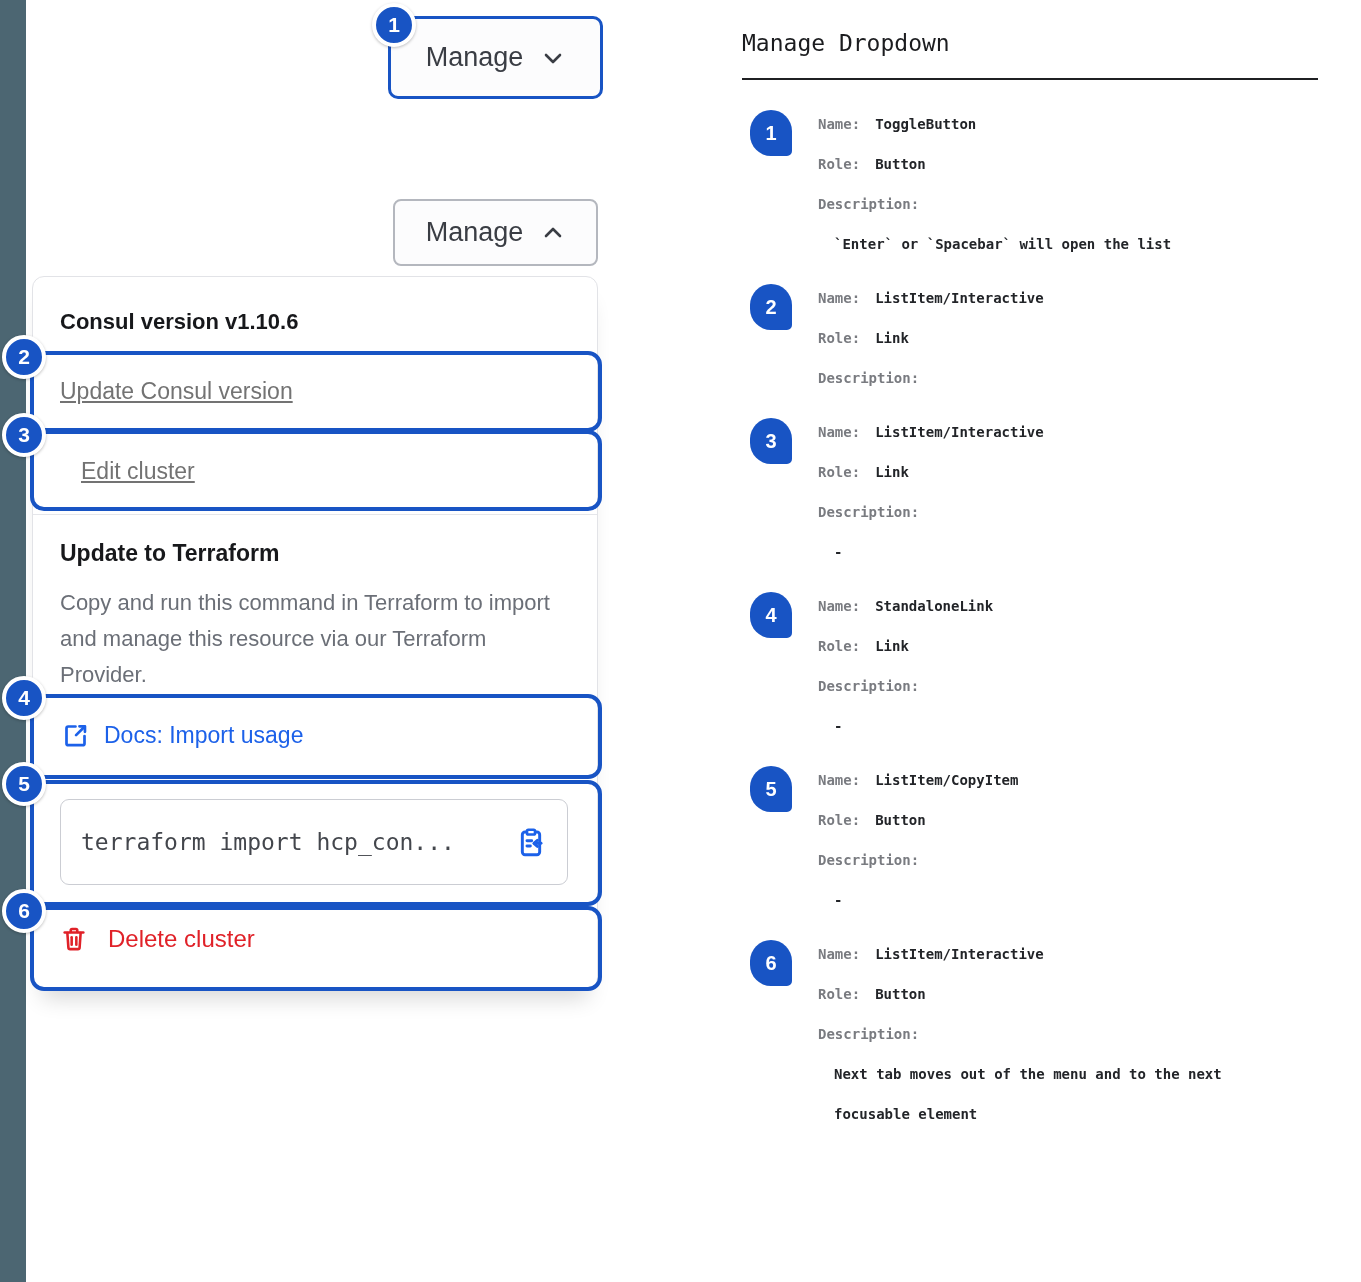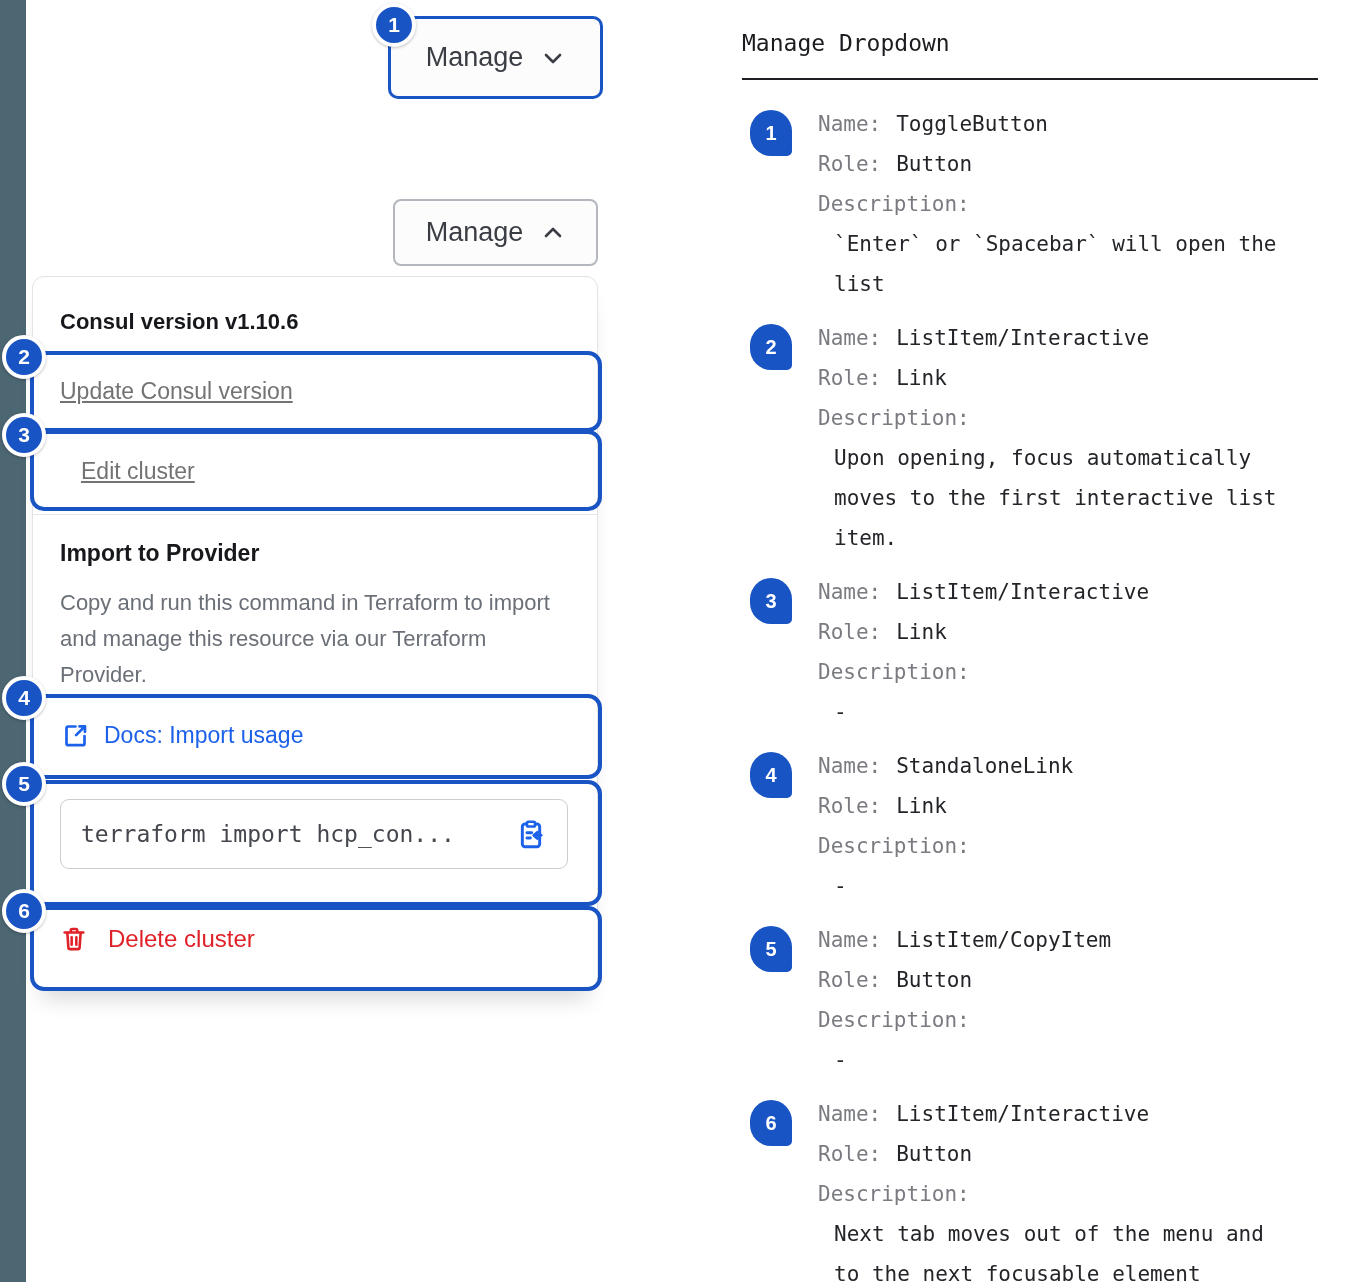--- a/index.html
+++ b/index.html
@@ -49,39 +49,39 @@
   .abs{position:absolute;}
   .hdr-version{left:60px;top:309px;font-size:22px;font-weight:bold;color:#17181b;}
   .menu-item{font-size:23px;color:#737373;cursor:pointer;text-decoration:underline;}
   .mi-update{left:60px;top:378px;}
   .mi-edit{left:60px;top:458px;margin-left:21px;}
   .divider{left:33px;top:514px;width:564px;height:1px;background:#e5e6ea;}
   .import-title{left:60px;top:540px;font-size:23px;font-weight:bold;color:#17181b;}
   .import-desc{left:60px;top:585px;width:505px;font-size:22px;line-height:36px;color:var(--txt-gray);}
   .docs-row{left:62px;top:722px;display:flex;align-items:center;gap:15px;color:var(--link);
             font-size:23px;font-weight:500;cursor:pointer;}
-  .code-box{left:60px;top:799px;width:508px;height:70px;border:1px solid #cbcdd3;border-radius:9px;
+  .code-box{left:60px;top:799px;width:508px;height:86px;border:1px solid #cbcdd3;border-radius:9px;
             display:flex;align-items:center;padding:0 18px 0 20px;background:#fff;}
   .code-text{font-family:"DejaVu Sans Mono","Liberation Mono",monospace;font-size:23px;color:#43464c;flex:1;}
   .copy-btn{width:36px;height:36px;color:var(--link);cursor:pointer;display:flex;align-items:center;justify-content:center;}
   .delete-row{left:60px;top:925px;display:flex;align-items:center;gap:20px;color:var(--danger);
               font-size:24px;cursor:pointer;}
 
   
   .right{position:absolute;left:742px;top:30px;width:600px;
          font-family:"DejaVu Sans Mono","Liberation Mono",monospace;color:var(--txt-dark);}
   .right-title{font-size:23px;color:#1b1c1f;}
   .rule{margin-top:22px;width:576px;border:none;border-top:2px solid #1f2023;}
   .entries{margin-top:24px;padding-left:8px;display:flex;flex-direction:column;gap:14px;}
   .entry{display:flex;gap:26px;}
   .e-badge{flex:0 0 auto;width:42px;height:46px;margin-top:6px;background:var(--accent);
            border-radius:21px 21px 5px 21px;color:#fff;
            font-family:"Liberation Sans",sans-serif;font-weight:bold;font-size:20px;
            display:flex;align-items:center;justify-content:center;}
-  .e-lines{font-size:21px;line-height:40px;}
+  .e-lines{font-size:14px;line-height:40px;font-weight:bold;}
   .lbl{color:var(--lbl-gray);}
   .val{padding-left:15px;color:#222428;}
   .desc{color:var(--txt-dark);max-width:455px;margin-left:16px;}
 </style>
 </head>
 <body>
 
 <div class="canvas">
   <div class="side-strip"></div>
 
@@ -99,21 +99,21 @@
       <polyline points="5 15 12 8 19 15" fill="none" stroke="currentColor" stroke-width="2.6" stroke-linecap="round" stroke-linejoin="round"></polyline>
     </svg>
   </button>
 
   <div class="panel"></div>
 
   <div class="abs hdr-version">Consul version v1.10.6</div>
   <div class="abs menu-item mi-update">Update Consul version</div>
   <div class="abs menu-item mi-edit">Edit cluster</div>
   <div class="abs divider"></div>
-  <div class="abs import-title">Import to Provider</div>
+  <div class="abs import-title">Update to Terraform</div>
   <div class="abs import-desc">Copy and run this command in Terraform to import and manage this resource via our Terraform Provider.</div>
 
   <div class="abs docs-row">
     <svg width="27" height="27" viewBox="0 0 24 24">
       <path d="M20 12.5V19a1.6 1.6 0 0 1-1.6 1.6H5.6A1.6 1.6 0 0 1 4 19V5.6A1.6 1.6 0 0 1 5.6 4H12" fill="none" stroke="currentColor" stroke-width="2.4" stroke-linecap="round"></path>
       <polyline points="15.5 3.8 20.4 3.8 20.4 8.7" fill="none" stroke="currentColor" stroke-width="2.4" stroke-linecap="round" stroke-linejoin="round"></polyline>
       <line x1="20" y1="4.2" x2="12.5" y2="11.7" stroke="currentColor" stroke-width="2.4" stroke-linecap="round"></line>
     </svg>
     <span>Docs: Import usage</span>
   </div>
@@ -169,21 +169,20 @@
           <div class="desc">`Enter` or `Spacebar` will open the list</div>
         </div>
       </div>
 
       <div class="entry">
         <div class="e-badge">2</div>
         <div class="e-lines">
           <div><span class="lbl">Name:</span><span class="val">ListItem/Interactive</span></div>
           <div><span class="lbl">Role:</span><span class="val">Link</span></div>
           <div class="lbl">Description:</div>
-          <div class="desc">Upon opening, focus automatically moves to the first interactive list item.</div>
         </div>
       </div>
 
       <div class="entry">
         <div class="e-badge">3</div>
         <div class="e-lines">
           <div><span class="lbl">Name:</span><span class="val">ListItem/Interactive</span></div>
           <div><span class="lbl">Role:</span><span class="val">Link</span></div>
           <div class="lbl">Description:</div>
           <div class="desc">-</div>

